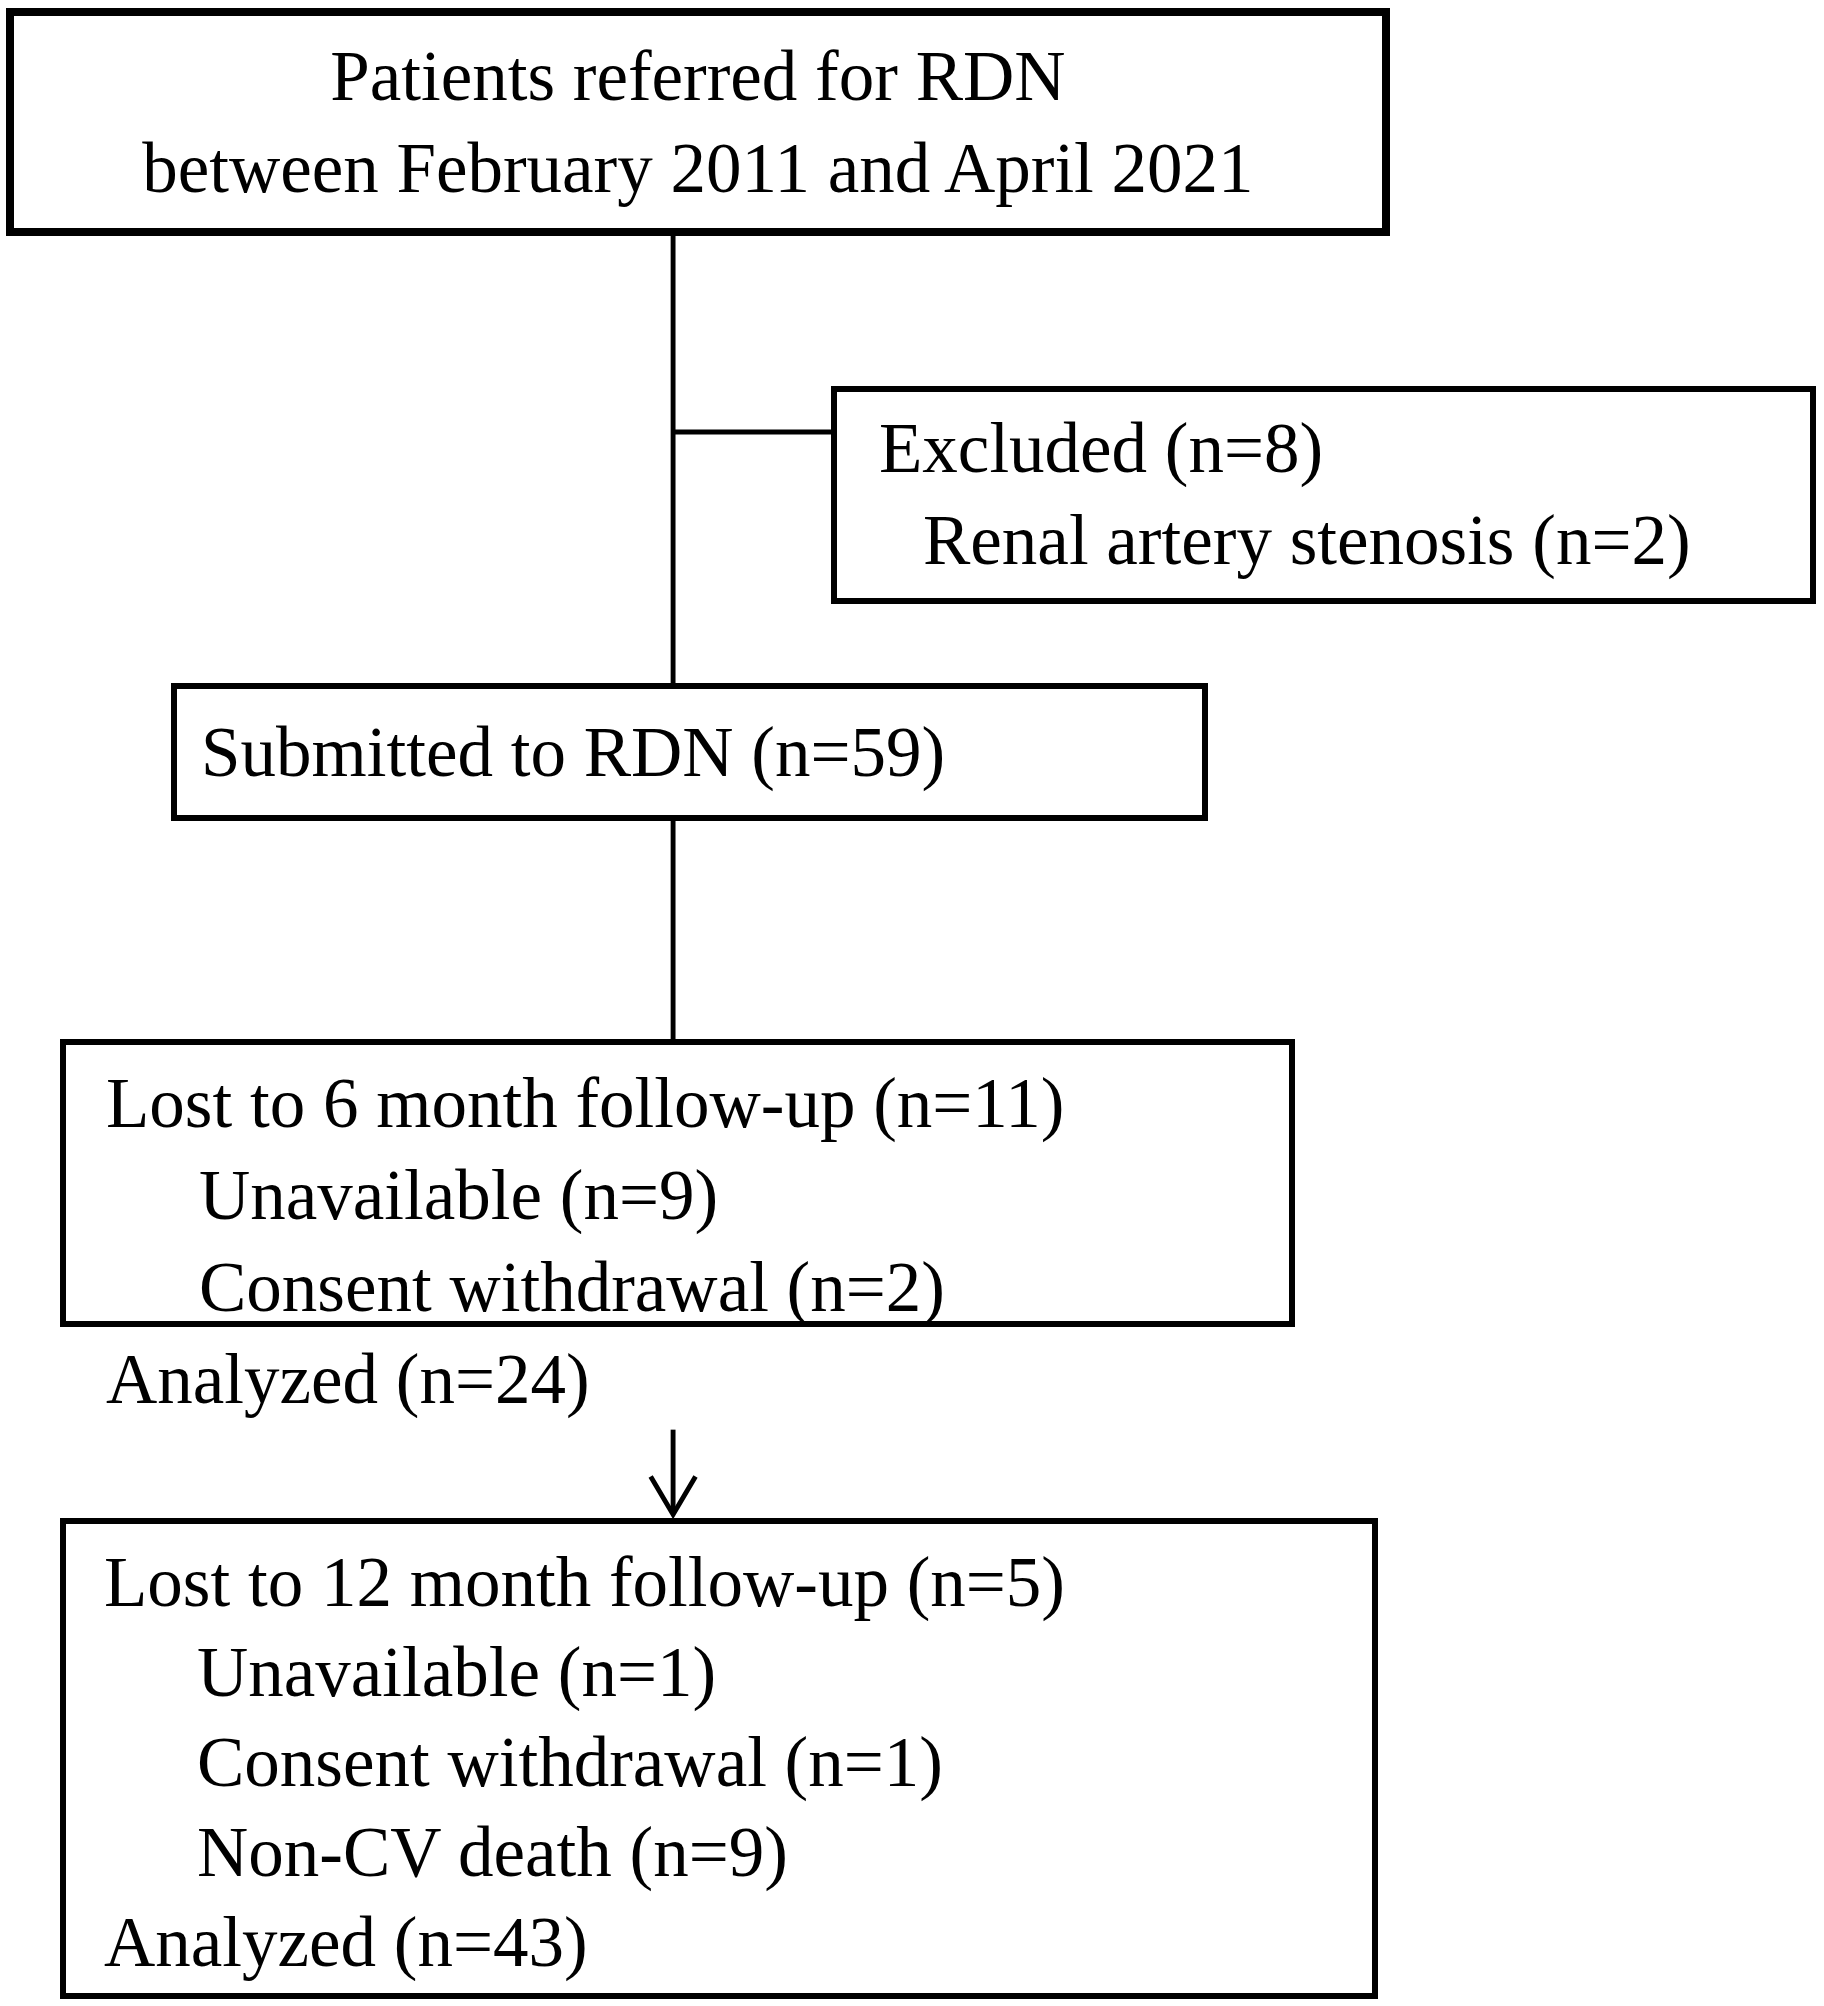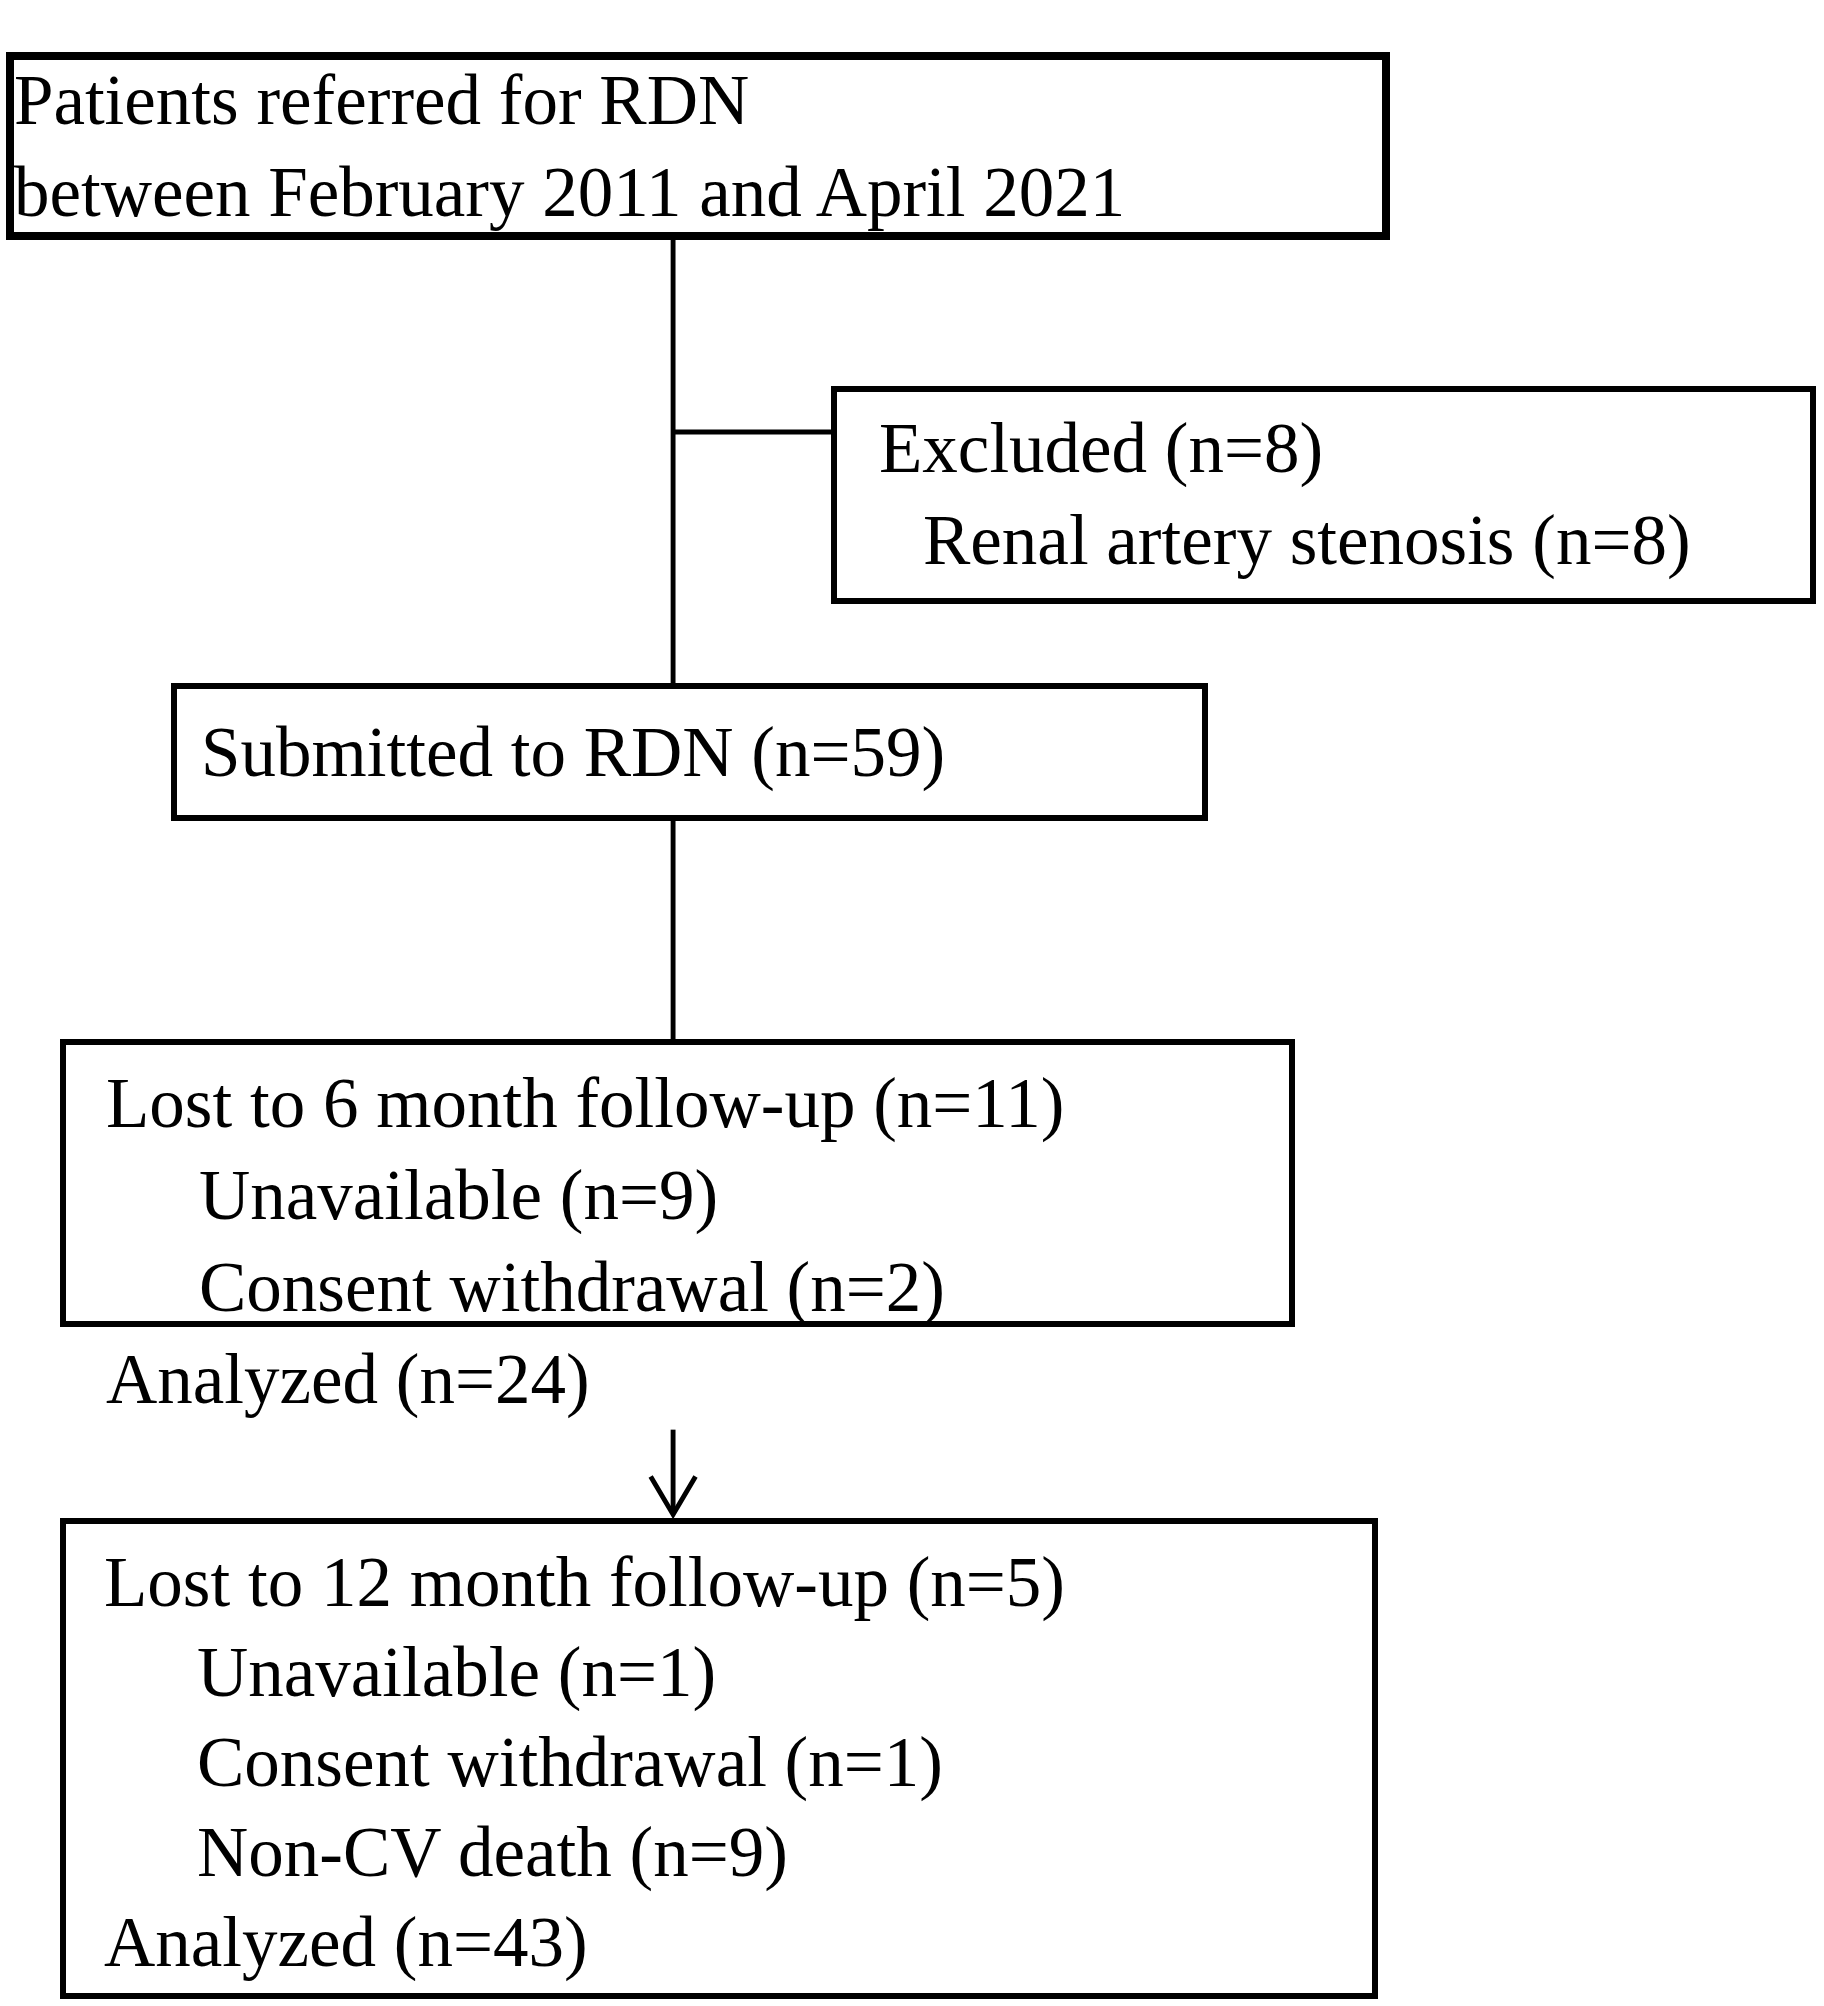--- a/index.html
+++ b/index.html
@@ -42,28 +42,27 @@
   .indent {
     padding-left: 93px;
   }
   .indent-sm {
     padding-left: 44px;
   }
   #box-referred {
     left: 5.9px;
     top: 7.8px;
     width: 1384px;
-    height: 188px;
+    height: 228px;
     border-width: 8.8px;
     display: flex;
     flex-direction: column;
     justify-content: center;
-    align-items: flex-start;
+    align-items: center;
     text-align: center;
-    margin-top: 44px;
   }
   #box-excluded {
     left: 831px;
     top: 386px;
     width: 985px;
     height: 218px;
     padding: 9.8px 9.8px 0 42px;
   }
   #box-submitted {
     left: 171px;
@@ -105,21 +104,21 @@
     <path d="M667 1514 L690 1553 L713 1514"></path>
   </svg>
 
   <div class="box" id="box-referred">
     <div class="ln">Patients referred for RDN</div>
     <div class="ln">between February 2011 and April 2021</div>
   </div>
 
   <div class="box" id="box-excluded">
     <div class="ln">Excluded (n=8)</div>
-    <div class="ln indent-sm">Renal artery stenosis (n=8)</div>
+    <div class="ln indent-sm">Renal artery stenosis (n=2)</div>
   </div>
 
   <div class="box" id="box-submitted">
     <div class="ln">Submitted to RDN (n=59)</div>
   </div>
 
   <div class="box" id="box-lost6">
     <div class="ln">Lost to 6 month follow-up (n=11)</div>
     <div class="ln indent">Unavailable (n=9)</div>
     <div class="ln indent">Consent withdrawal (n=2)</div>

